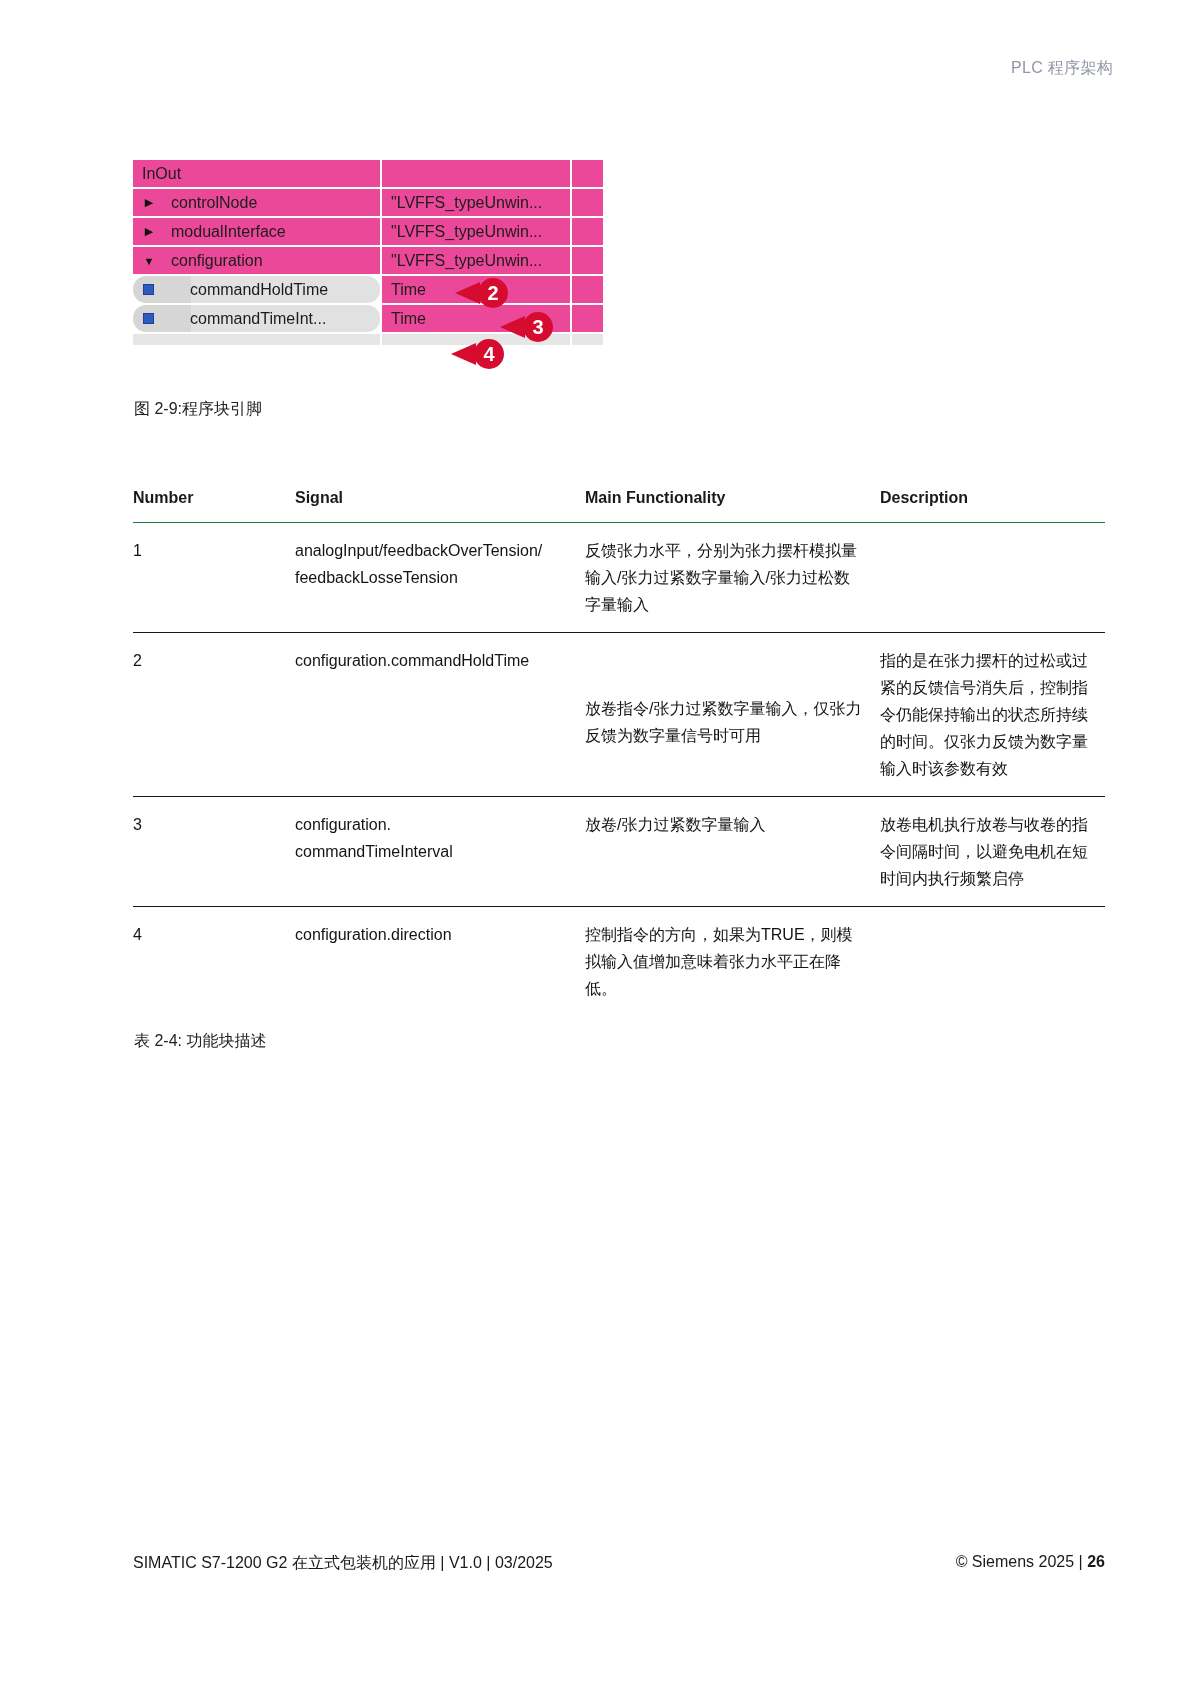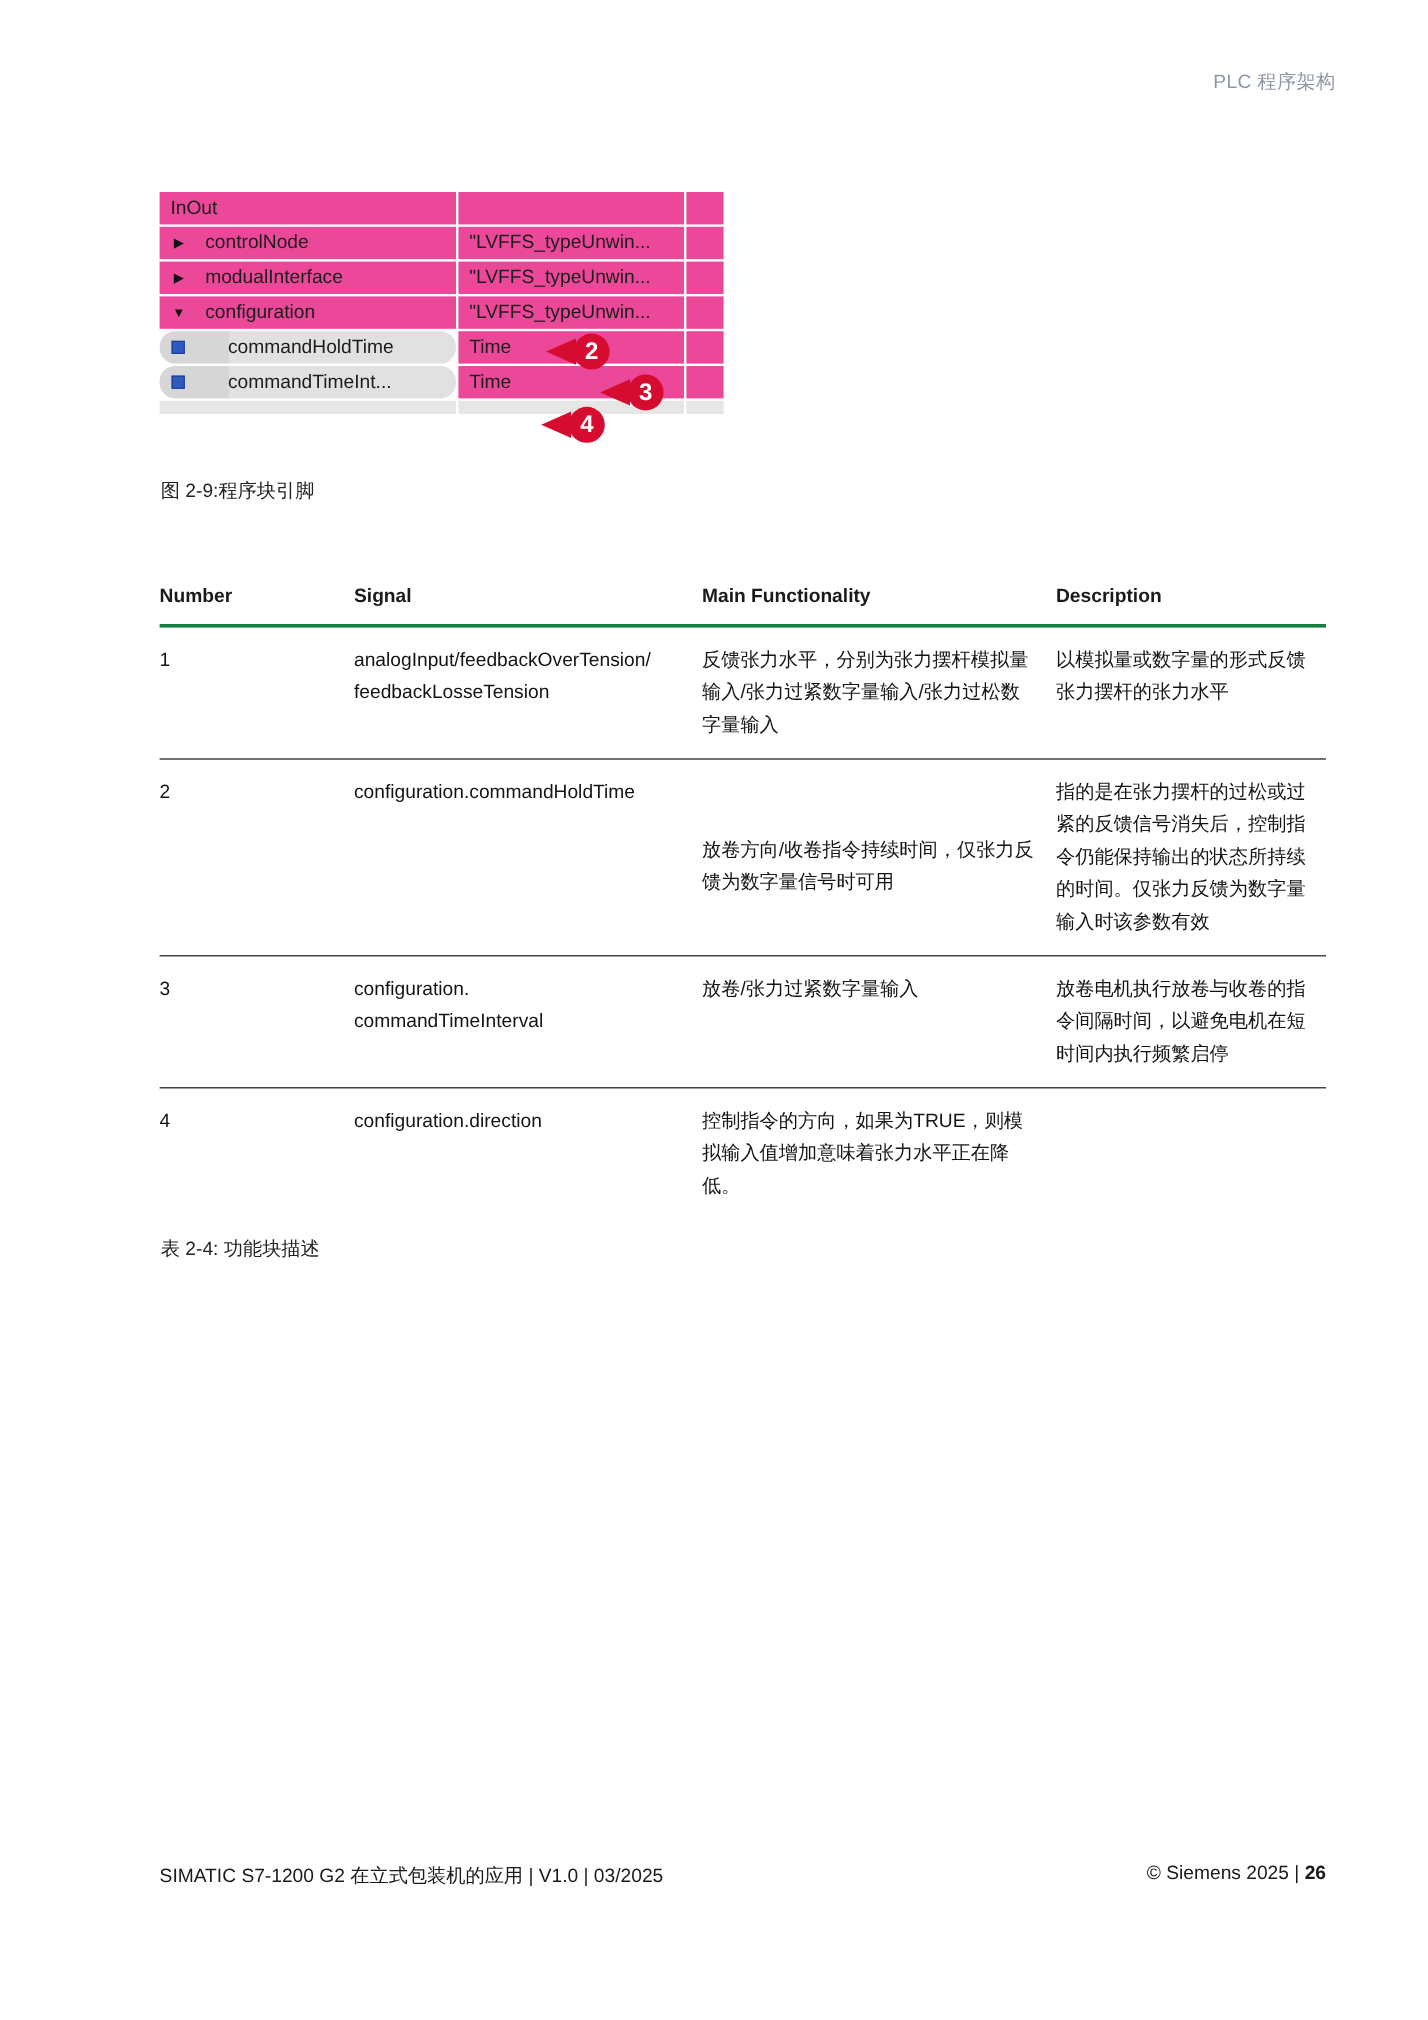--- a/index.html
+++ b/index.html
@@ -40,21 +40,21 @@
     content:""; position:absolute; left:-23px; top:4px;
     border-top:11px solid transparent; border-bottom:11px solid transparent;
     border-right:25px solid var(--red,#d50c2f);
   }
 
   .fig-caption { position:absolute; left:134px; top:399px; font-size:16px; color:#222; }
 
   
   .sig-table { position:absolute; left:133px; top:483px; width:972px; }
   .sig-header, .sig-row { display:grid; grid-template-columns:162px 290px 295px 225px; }
-  .sig-header { height:40px; border-bottom:3px solid #15803d; box-sizing:border-box; }
+  .sig-header { height:40px; border-bottom:1px solid #15803d; box-sizing:border-box; }
   .sig-header > div { font-weight:bold; font-size:16px; padding-top:6px; }
   .sig-row { border-bottom:1.5px solid #161616; }
   .sig-row.last { border-bottom:none; }
   .sig-cell { box-sizing:border-box; padding:14px 16px 14px 0; font-size:16px; line-height:27px; color:#141414; }
   .signal-cell { white-space:pre-line; word-break:break-word; }
   .r1 { min-height:105px; } .r2 { min-height:156px; } .r3 { min-height:104px; } .r4 { min-height:97px; }
   .offset-down { display:block; margin-top:48px; }
 
   .table-caption { position:absolute; left:134px; top:1031px; font-size:16px; color:#222; }
 
@@ -142,28 +142,27 @@
       <div>Signal</div>
       <div>Main Functionality</div>
       <div>Description</div>
     </div>
 
     <div class="sig-row r1">
       <div class="sig-cell">1</div>
       <div class="sig-cell signal-cell">analogInput/feedbackOverTension/
 feedbackLosseTension</div>
       <div class="sig-cell">反馈张力水平，分别为张力摆杆模拟量输入/张力过紧数字量输入/张力过松数字量输入</div>
-      <div class="sig-cell">以模拟量或数字量的形式反馈张力摆杆的张力水平</div>
     </div>
 
     <div class="sig-row r2">
       <div class="sig-cell">2</div>
       <div class="sig-cell signal-cell">configuration.commandHoldTime</div>
       <div class="sig-cell">
-        <span class="offset-down">放卷方向/收卷指令持续时间，仅张力反馈为数字量信号时可用</span>
+        <span class="offset-down">放卷指令/张力过紧数字量输入，仅张力反馈为数字量信号时可用</span>
       </div>
       <div class="sig-cell">指的是在张力摆杆的过松或过紧的反馈信号消失后，控制指令仍能保持输出的状态所持续的时间。仅张力反馈为数字量输入时该参数有效</div>
     </div>
 
     <div class="sig-row r3">
       <div class="sig-cell">3</div>
       <div class="sig-cell signal-cell">configuration.
 commandTimeInterval</div>
       <div class="sig-cell">放卷/张力过紧数字量输入</div>
       <div class="sig-cell">放卷电机执行放卷与收卷的指令间隔时间，以避免电机在短时间内执行频繁启停</div>

